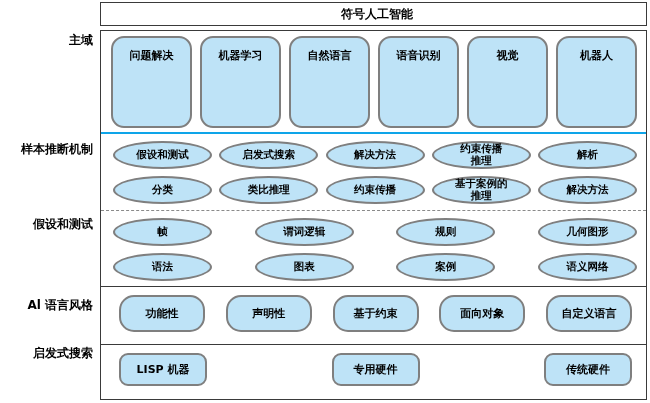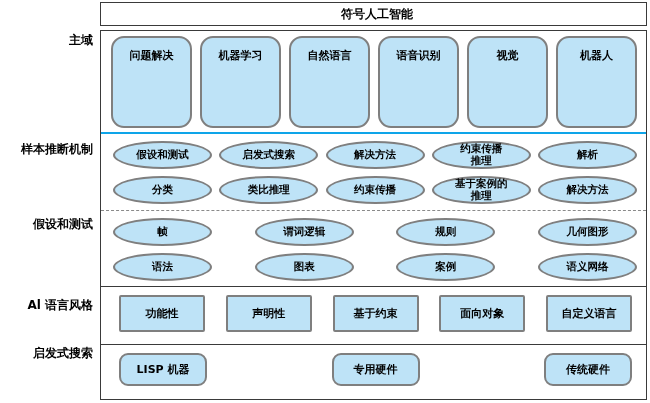--- a/index.html
+++ b/index.html
@@ -52,21 +52,21 @@
     white-space:pre-line; line-height:1.1;
   }
 
   .sec-styles {
     height:58px; border-top:1px solid #3a3a3a;
     display:flex; justify-content:space-between; align-items:center;
     padding:0 14px 4px 18px;
   }
   .style-box {
     width:86px; height:37px; box-sizing:border-box;
-    background:#bee3f7; border:2px solid #7f7f7f; border-radius:2px;
+    background:#bee3f7; border:2px solid #7f7f7f; border-radius:15px;
     display:flex; align-items:center; justify-content:center;
     font-size:11px; font-weight:bold;
   }
 
   .sec-infra {
     height:55px; border-top:1px solid #3a3a3a;
     display:flex; justify-content:space-between; align-items:center;
     padding:0 14px 6px 18px;
   }
   .infra-box {

